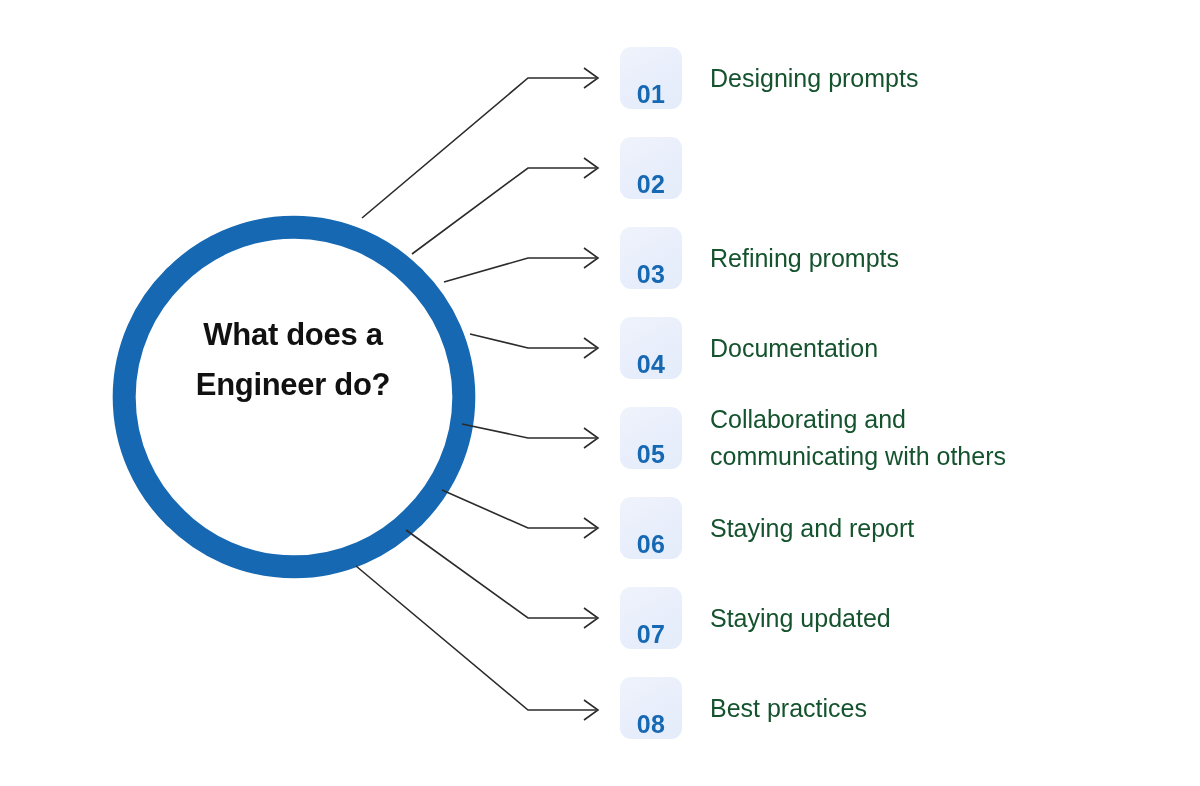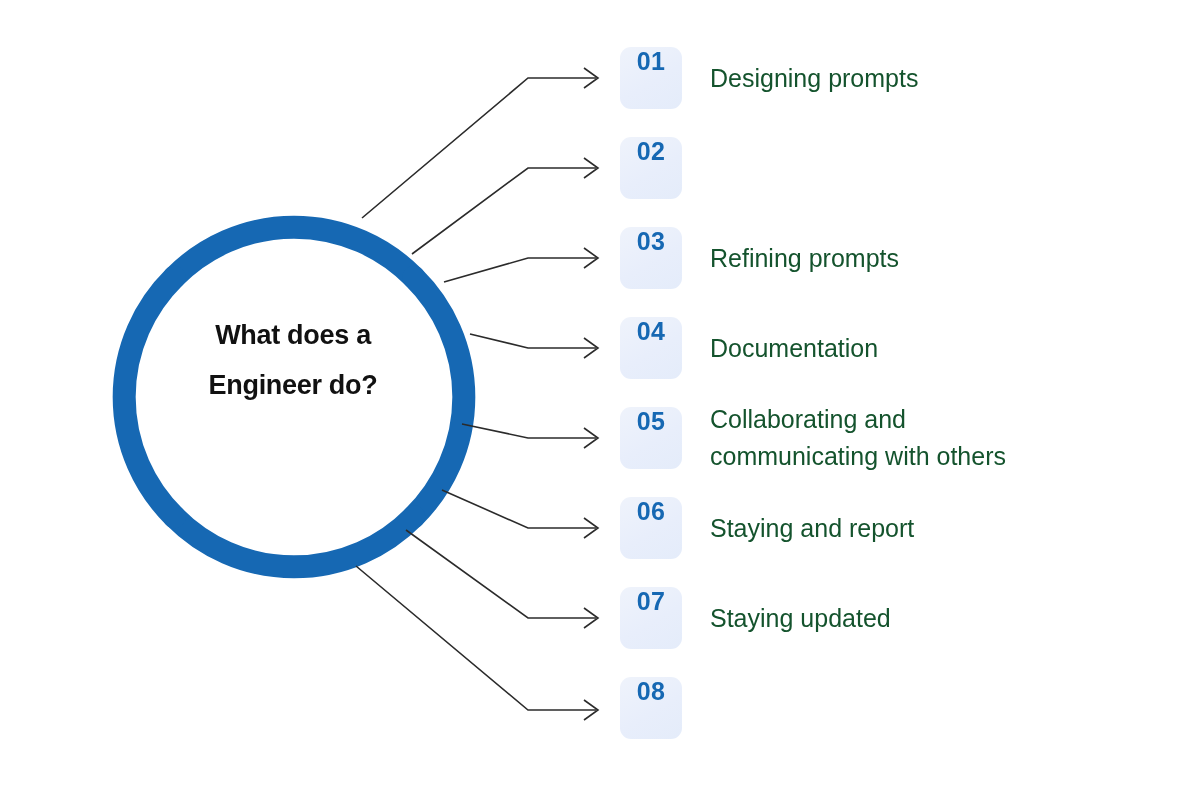--- a/index.html
+++ b/index.html
@@ -34,21 +34,21 @@
     height: 380px;
   }
 
   
   #center-title {
     position: absolute;
     left: 143px;
     top: 310px;
     width: 300px;
     text-align: center;
-    font-size: 27px;
+    font-size: 31px;
     line-height: 50px;
     font-weight: bold;
     color: #111111;
     letter-spacing: -0.3px;
   }
   #center-title .tline {
     display: block;
     white-space: nowrap;
   }
 
@@ -75,21 +75,21 @@
   }
   .badge {
     position: absolute;
     left: 0;
     top: 7px;
     width: 62px;
     height: 62px;
     border-radius: 11px;
     background: linear-gradient(150deg, #eff3fb 0%, #e8eefb 55%, #e4ecfa 100%);
     display: flex;
-    align-items: flex-start;
+    align-items: flex-end;
     justify-content: center;
   }
   .badge-num {
     font-size: 25px;
     font-weight: bold;
     color: #1668b3;
     letter-spacing: 0.4px;
   }
   .row-label {
     position: absolute;
@@ -207,16 +207,17 @@
       <div class="badge">
         <span class="badge-num">07</span>
       </div>
       <div class="row-label">Staying updated</div>
     </div>
 
     <div class="row">
       <div class="badge">
         <span class="badge-num">08</span>
       </div>
+      <div class="row-label">Best practices</div>
     </div>
 
   </div>
 </div>
 
 </body></html>

